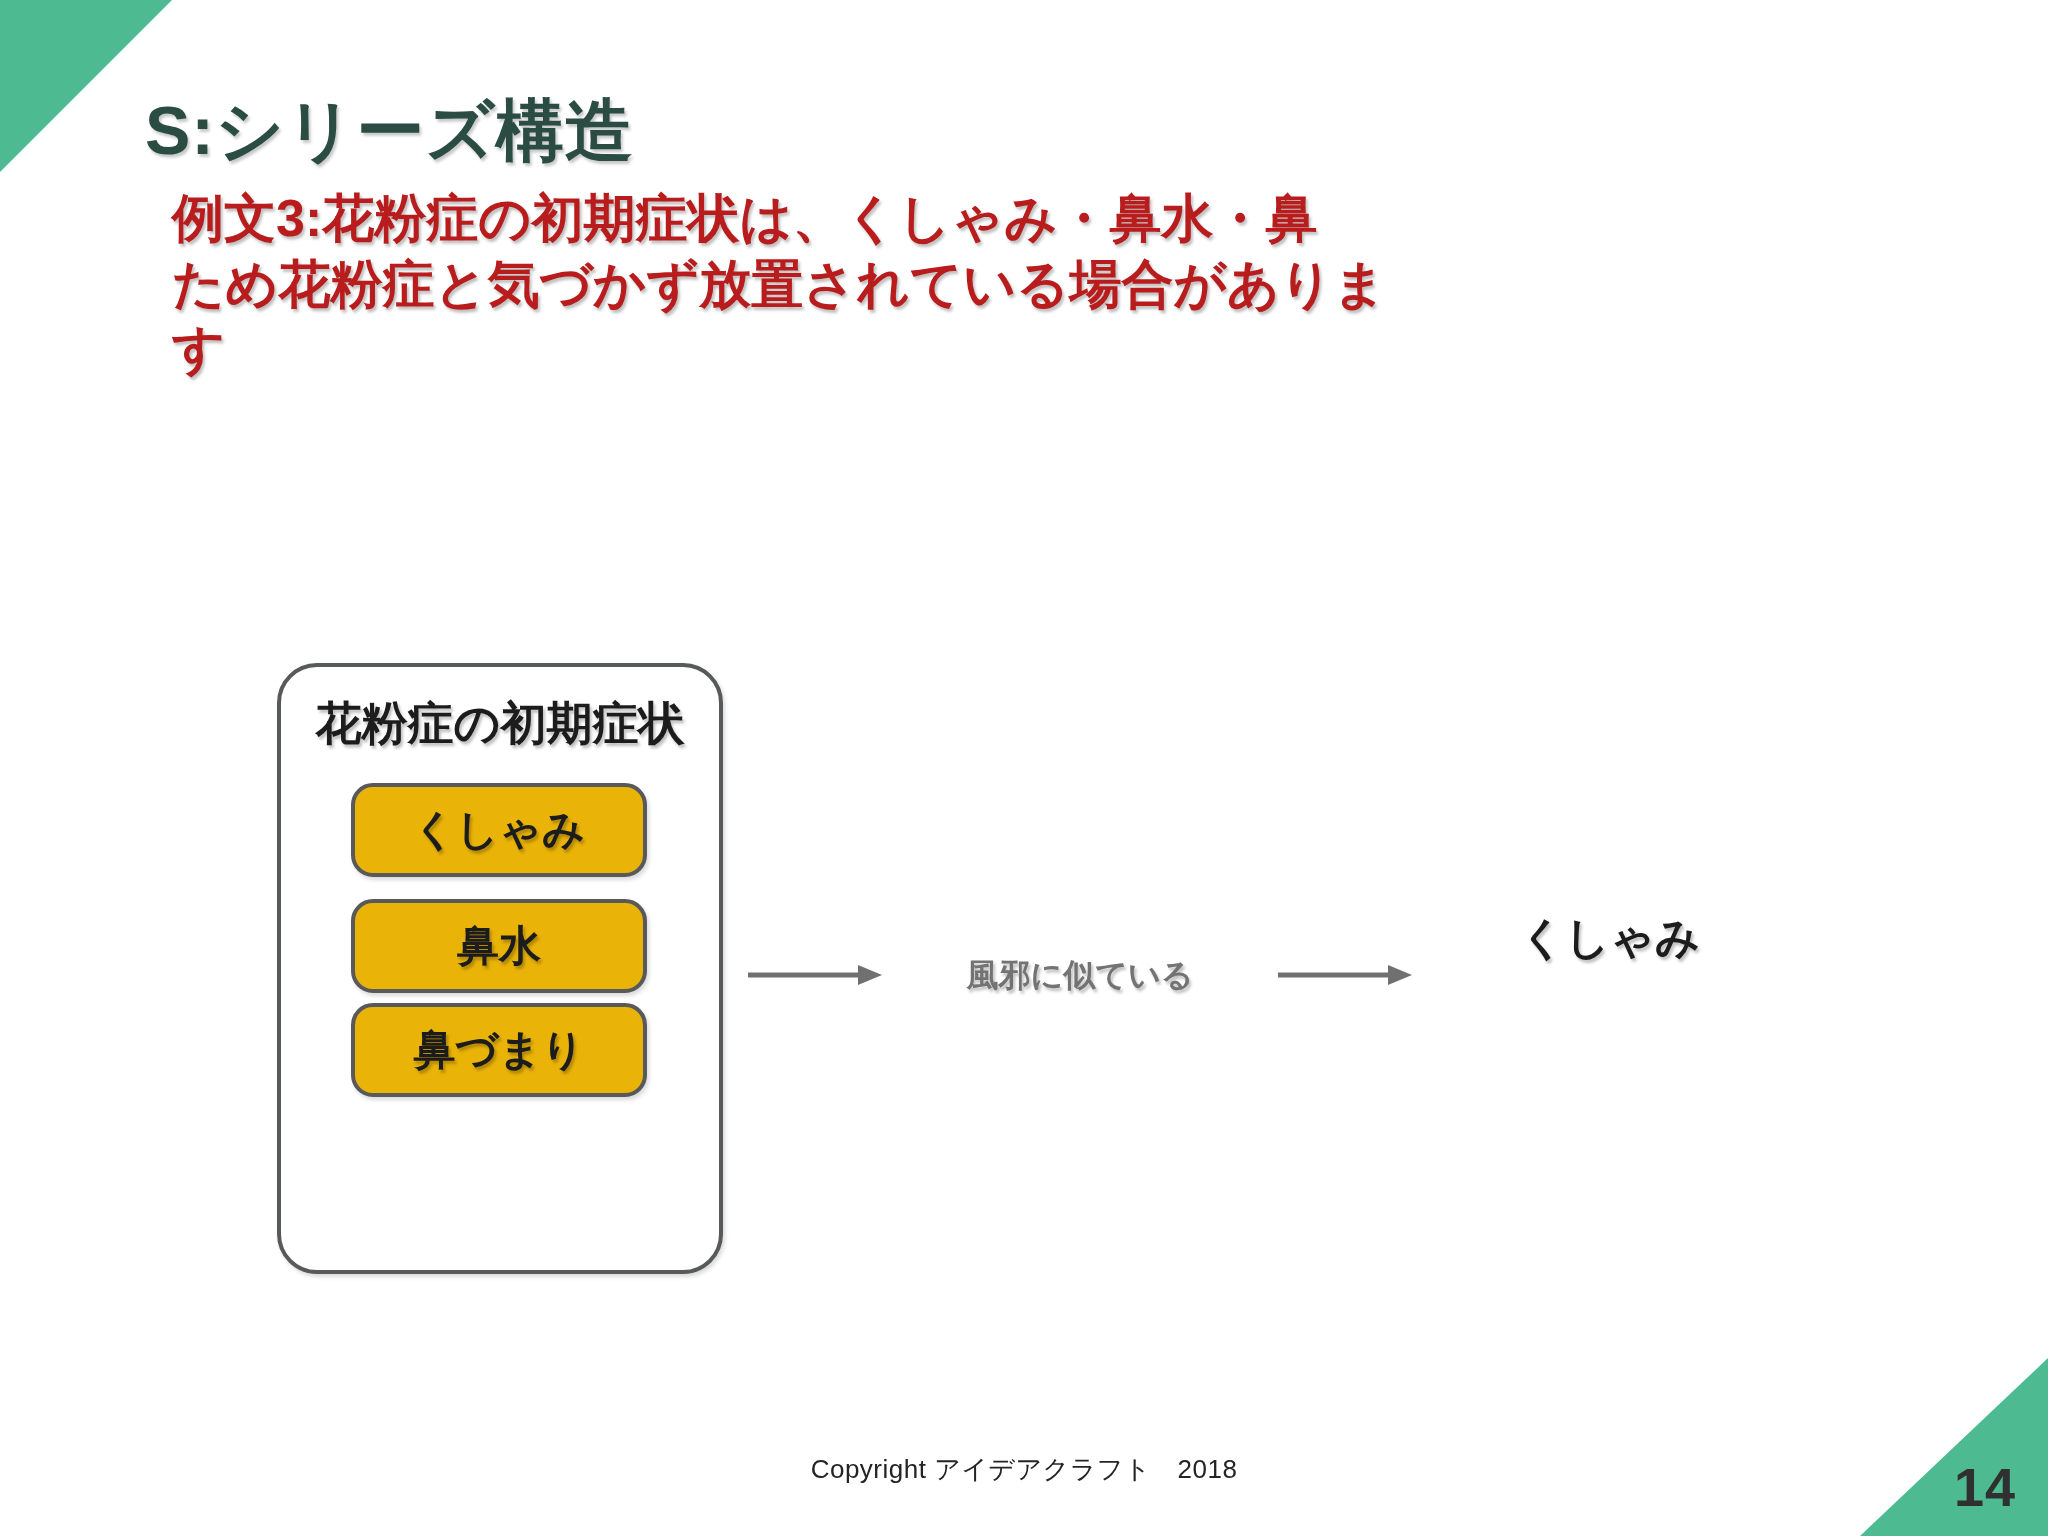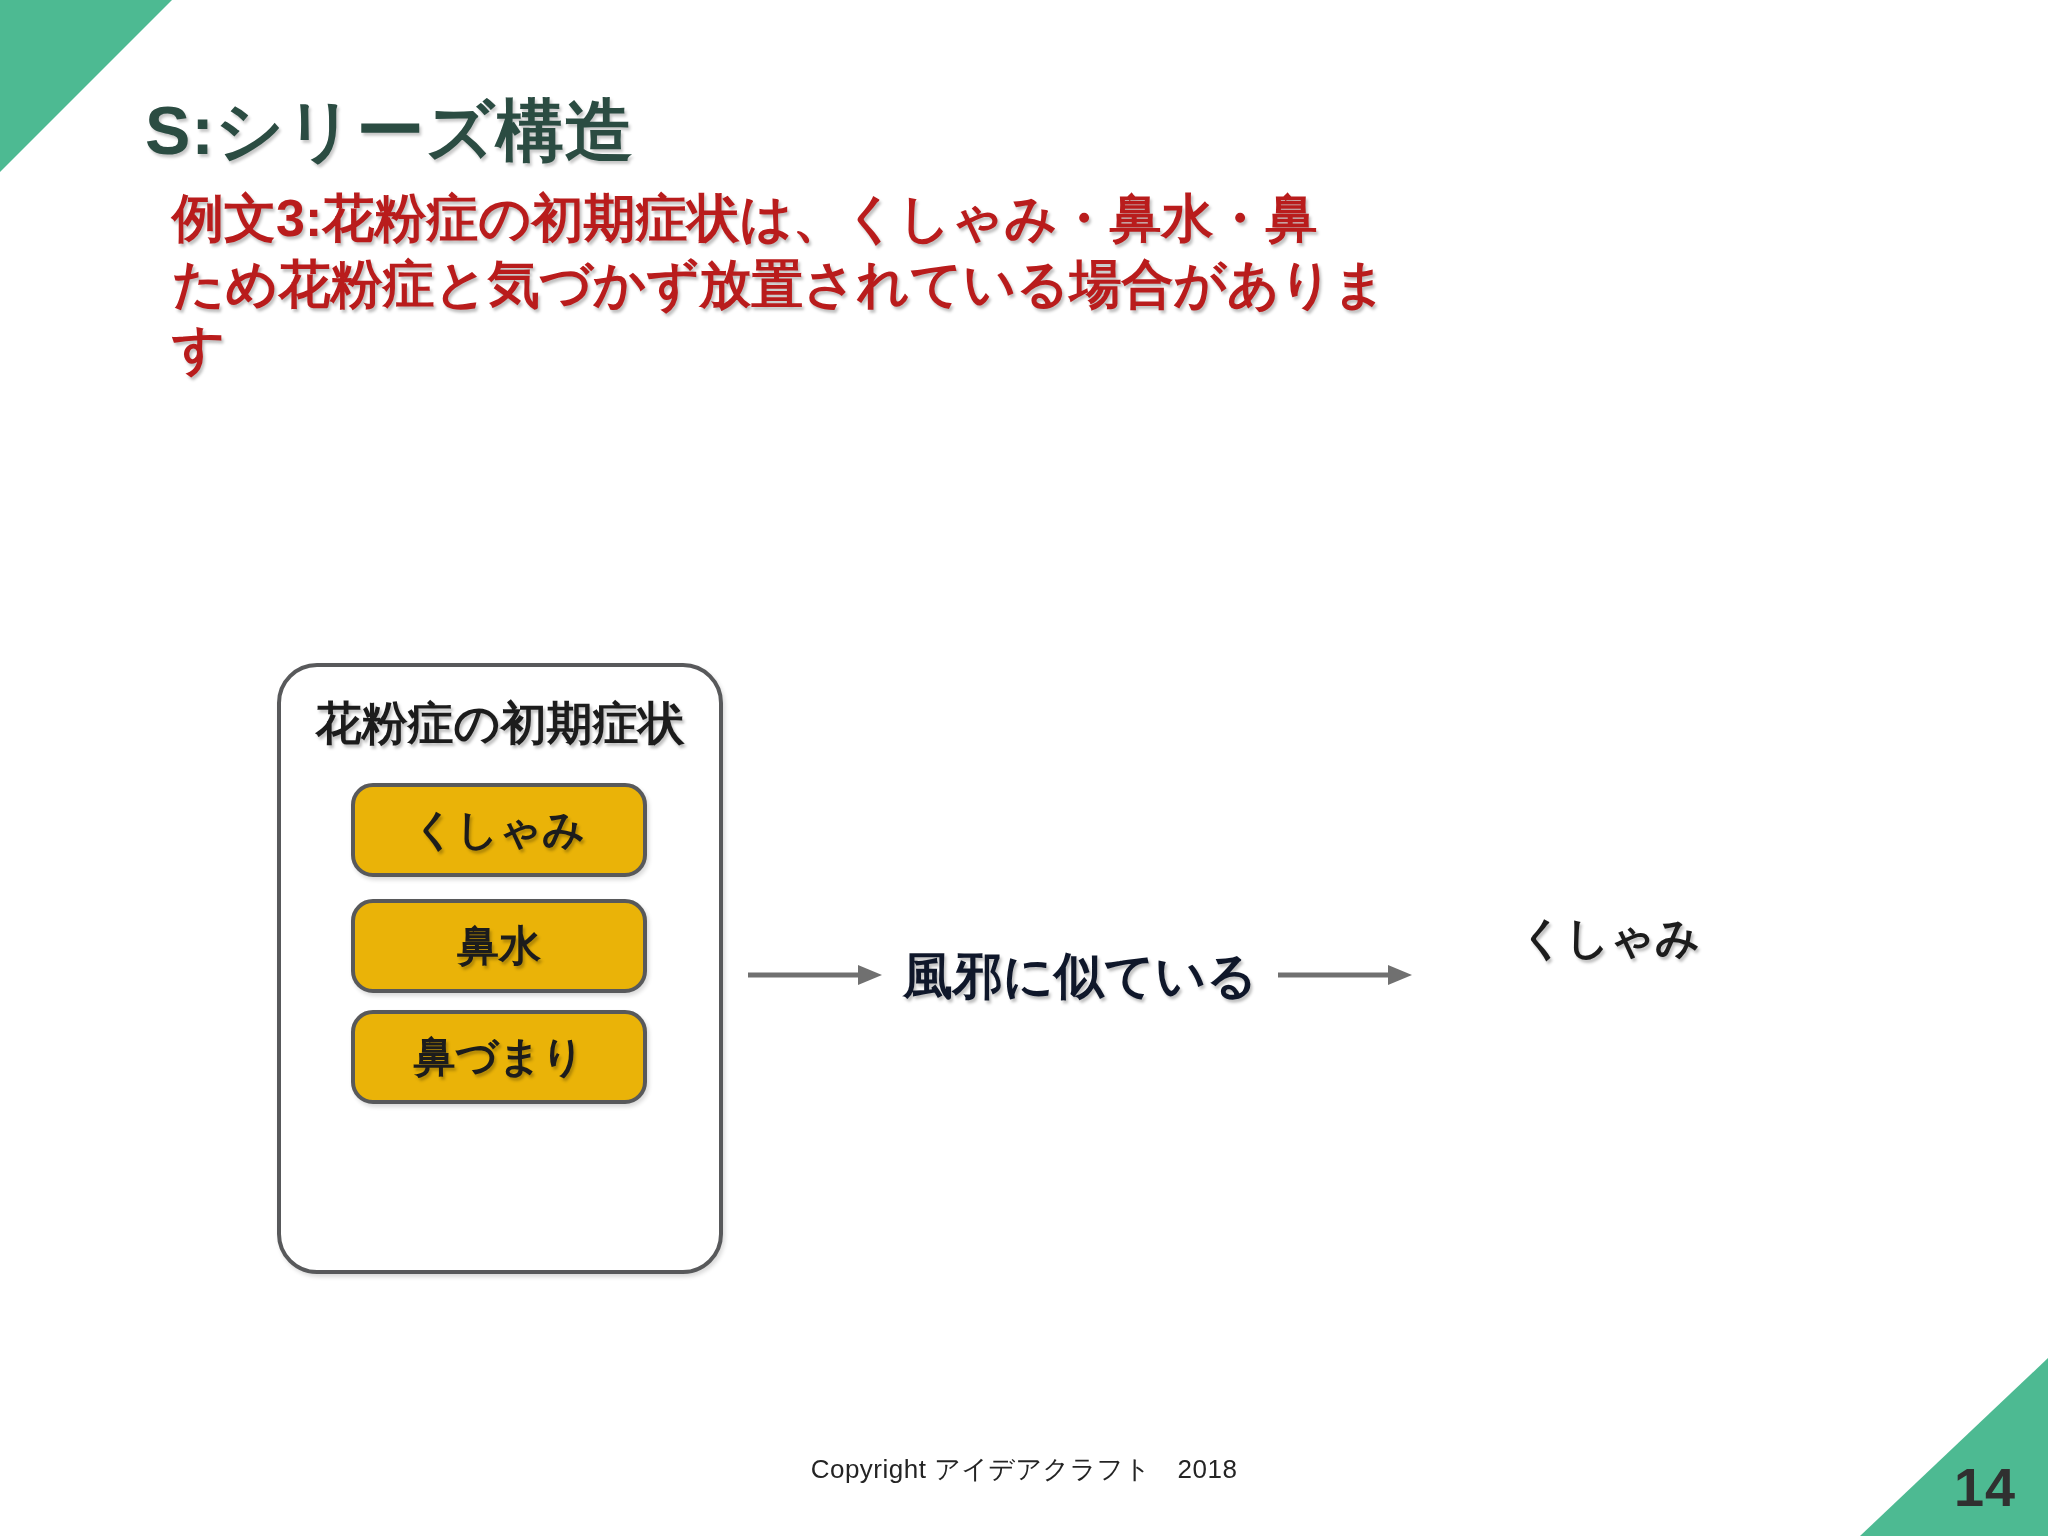--- a/index.html
+++ b/index.html
@@ -57,29 +57,29 @@
     position:absolute;left:70px;width:288px;height:86px;
     border:4px solid var(--line,#58595b);border-radius:22px;
     background:#eab308;
     display:flex;align-items:center;justify-content:center;
     font-size:42px;font-weight:700;color:#1c1c1c;
     box-shadow:2px 3px 4px rgba(0,0,0,0.15);
     text-shadow:2px 3px 3px rgba(0,0,0,0.25);
   }
   .item-box:nth-of-type(2){top:116px;}
   .item-box:nth-of-type(3){top:232px;}
-  .item-box:nth-of-type(4){top:343px;}
+  .item-box:nth-of-type(4){top:336px;}
   .item-box:nth-of-type(5){top:464px;}
   .arrow{position:absolute;width:140px;height:40px;}
   .arrow-1{left:746px;top:955px;}
   .arrow-2{left:1276px;top:955px;}
   .middle-label{
     position:absolute;left:888px;top:945px;width:384px;height:62px;
     display:flex;align-items:center;justify-content:center;
-    font-size:50px;font-weight:700;color:#0f172a;white-space:nowrap;
+    font-size:32px;font-weight:700;color:#737373;white-space:nowrap;
     text-shadow:2px 3px 3px rgba(0,0,0,0.25);
   }
   .result-label{
     position:absolute;left:1424px;top:903px;width:372px;
     text-align:center;
     font-size:44px;font-weight:700;color:#1c1c1c;
     line-height:1.58;
     text-shadow:2px 3px 3px rgba(0,0,0,0.25);
   }
   

